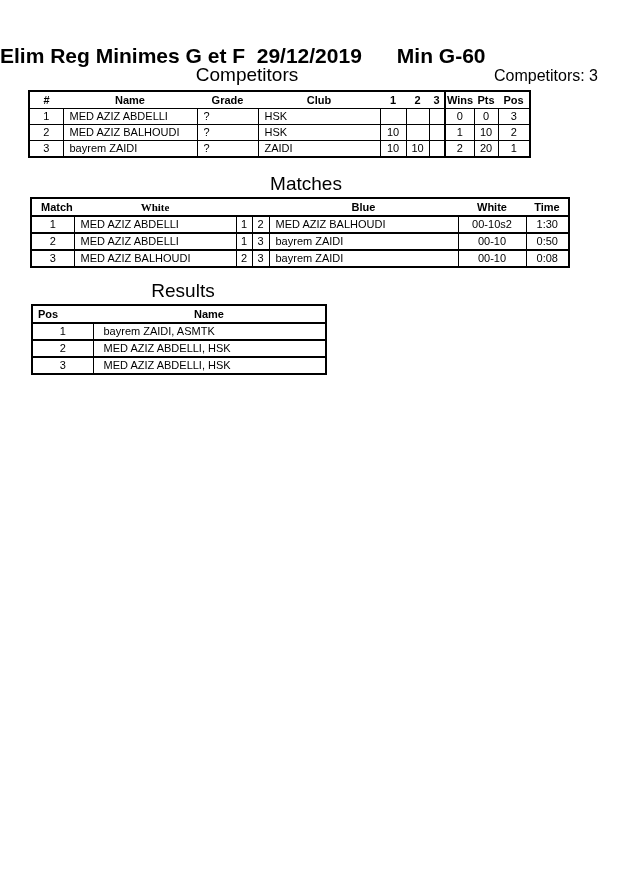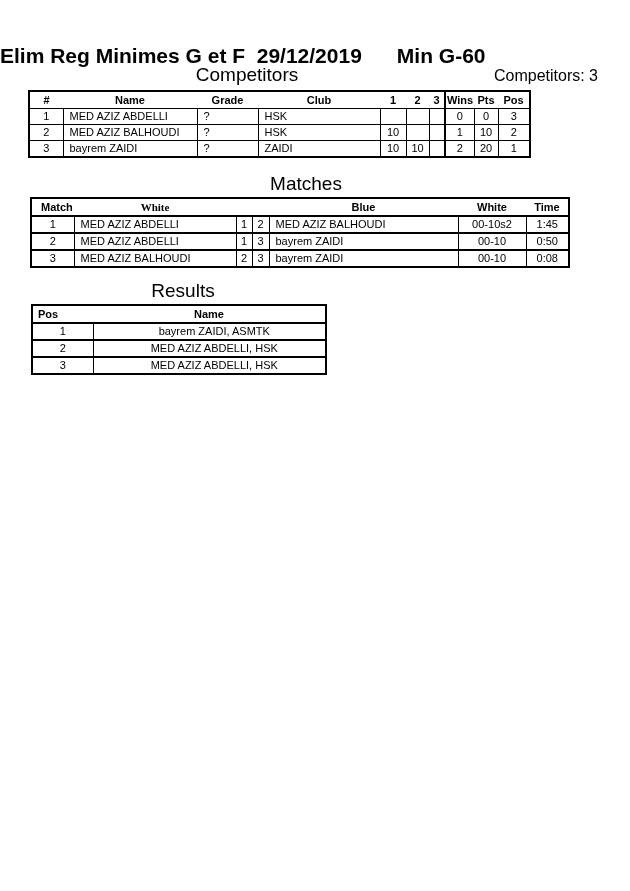--- a/index.html
+++ b/index.html
@@ -102,21 +102,21 @@
   #matches-table td:nth-child(2),
   #matches-table td:nth-child(5) { text-align: left; padding-left: 6px; }
 
   
   #results-table { left: 31px; top: 304px; width: 287px; border: 2px solid #000000; }
   #results-table th:nth-child(1) { width: 55px; }
   #results-table th:nth-child(2) { width: 232px; }
   #results-table th { border-bottom: 2px solid #000000; }
   #results-table td { border-top-width: 2px; border-bottom-width: 2px; }
   #results-table th:nth-child(1) { text-align: left; padding-left: 5px; }
-  #results-table td:nth-child(2) { text-align: center; padding-left: 10px; }
+  #results-table td:nth-child(2) { text-align: left; padding-left: 10px; }
 </style>
 </head>
 <body>
 
 <div class="page">
 
   <div class="title">Elim Reg Minimes G et F  29/12/2019      Min G-60</div>
 
   <div class="section-heading" id="heading-competitors">Competitors</div>
 
@@ -192,21 +192,21 @@
         </tr>
       </thead>
       <tbody>
         <tr>
           <td>1</td>
           <td>MED AZIZ ABDELLI</td>
           <td>1</td>
           <td>2</td>
           <td>MED AZIZ BALHOUDI</td>
           <td>00-10s2</td>
-          <td>1:45</td>
+          <td>1:30</td>
         </tr>
         <tr>
           <td>2</td>
           <td>MED AZIZ ABDELLI</td>
           <td>1</td>
           <td>3</td>
           <td>bayrem ZAIDI</td>
           <td>00-10</td>
           <td>0:50</td>
         </tr>

